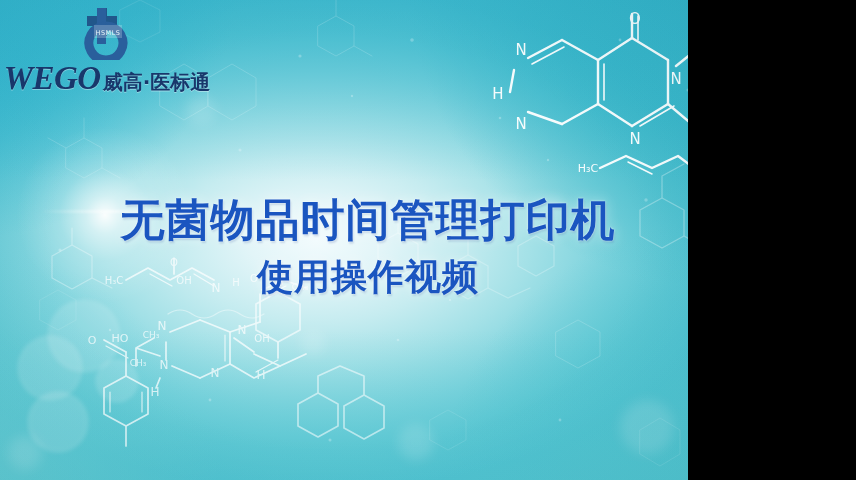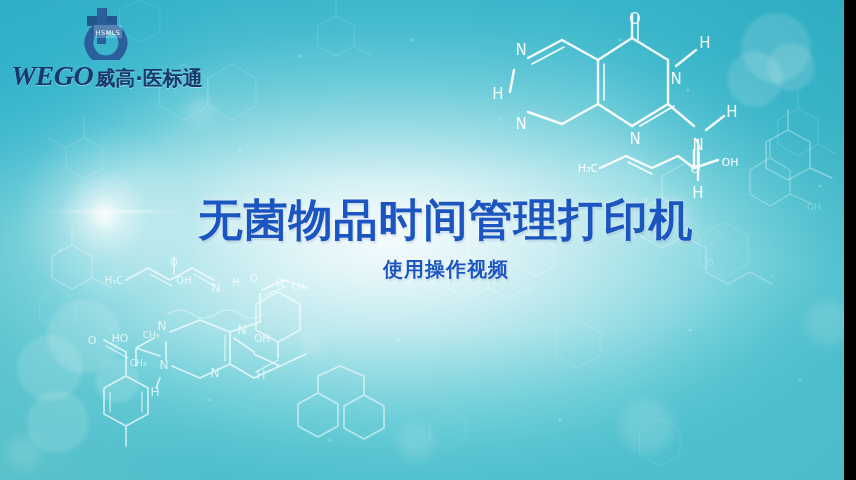--- a/index.html
+++ b/index.html
@@ -5,21 +5,21 @@
 <style>
   html,body{margin:0;padding:0;background:#000;}
   body{
     font-family:"Liberation Sans", sans-serif;
     -webkit-font-smoothing:antialiased;
   }
 
   
   #stage{
     position:relative;
-    width:844px;
+    width:688px;
     height:480px;
     overflow:hidden;
     background:#bef264;
   }
 
   
   .bg-base{
     position:absolute; inset:0;
     background:
       radial-gradient(ellipse 62% 52% at 46% 50%,
@@ -104,21 +104,21 @@
     align-items:baseline;
     justify-content:center;
     gap:2px;
     white-space:nowrap;
     line-height:1;
   }
   #logo-wego{
     font-family:"Liberation Serif", serif;
     font-style:italic;
     font-weight:700;
-    font-size:28px;
+    font-size:33px;
     letter-spacing:-0.5px;
     color:#18376b;
     text-shadow:0 1px 0 rgba(255,255,255,.35);
     text-align:center;
   }
   #logo-cn{
     font-family:"DejaVu Sans", sans-serif;
     font-weight:700;
     font-size:20px;
     letter-spacing:0px;
@@ -143,21 +143,21 @@
     color:#1a55c0;
     margin:0;
     text-shadow:
       0 0 2px rgba(255,255,255,.85),
       0 0 14px rgba(255,255,255,.55),
       1px 2px 2px rgba(20,60,140,.20);
   }
   #sub-title{
     font-family:Liberation Serif, serif;
     font-weight:700;
-    font-size:20px;
+    font-size:36px;
     line-height:1.1;
     letter-spacing:1px;
     color:#1a55c0;
     margin:14px 0 0 0;
     text-shadow:
       0 0 2px rgba(255,255,255,.85),
       0 0 12px rgba(255,255,255,.5),
       1px 2px 2px rgba(20,60,140,.18);
   }
 

